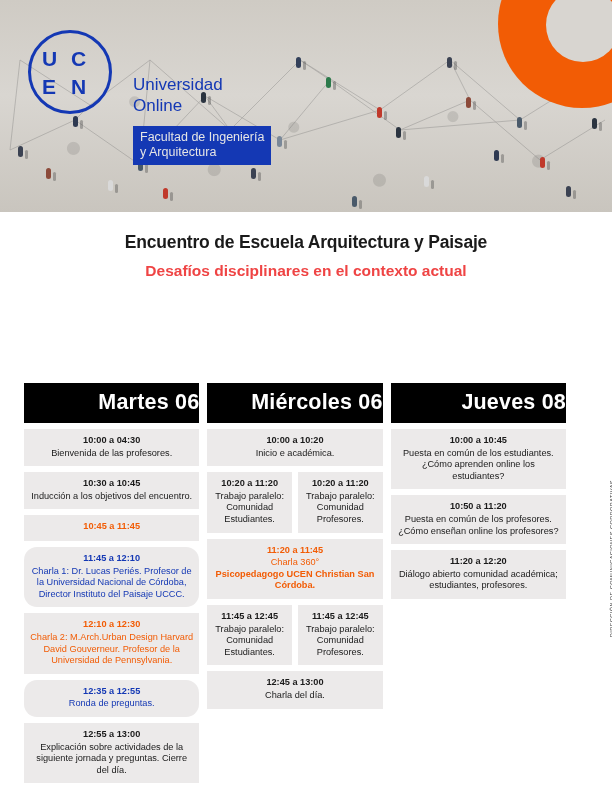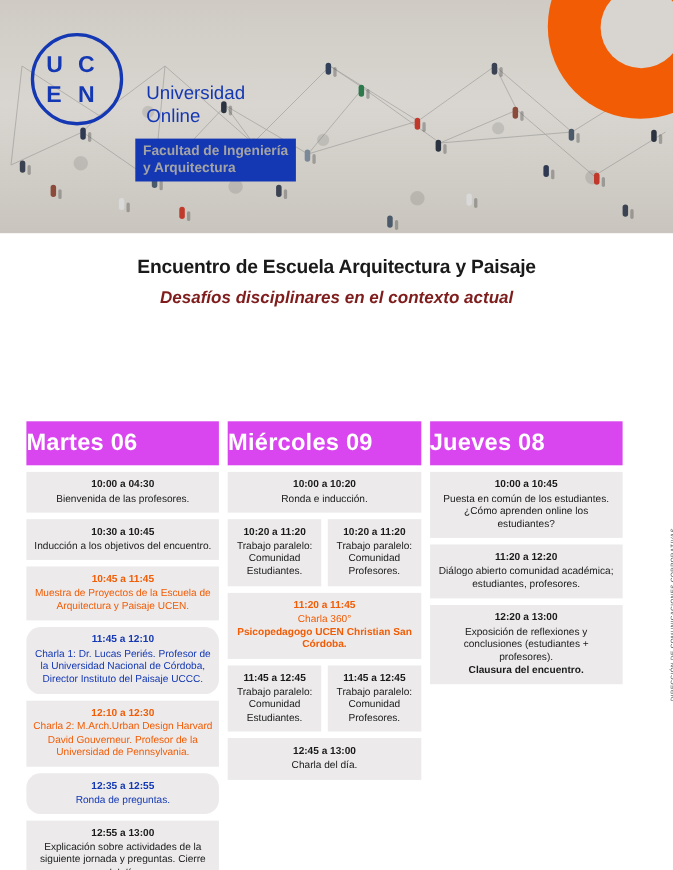--- a/index.html
+++ b/index.html
@@ -57,45 +57,45 @@
   .logo span{position:absolute;font-size:21px;letter-spacing:.5px;}
   .logo .u{left:11px;top:14px;}
   .logo .c{left:40px;top:14px;}
   .logo .e{left:11px;top:42px;}
   .logo .n{left:40px;top:42px;}
   .uni-name{
     position:absolute;left:133px;top:74px;
     color:#1438b4;font-size:17px;font-weight:400;line-height:21px;
   }
   .fac-badge{
-    position:absolute;left:123px;top:126px;
-    background:#1438b4;color:#a3a3a3;
-    font-size:12.5px;font-weight:700;line-height:15px;
+    position:absolute;left:133px;top:126px;
+    background:#1438b4;color:#e5e5e5;
+    font-size:12.5px;font-weight:400;line-height:15px;
     padding:4px 7px 5px 7px;
   }
   
   .titles{text-align:center;padding-top:20px;}
   .t-kicker{
     color:#1a1a1a;font-size:17.5px;font-weight:700;letter-spacing:-.2px;
   }
   .t-main{
     color:#f25c05;font-size:27px;font-weight:700;line-height:31px;
     margin-top:10px;letter-spacing:-.4px;
   }
   .t-sub{
-    color:#7f1d1d;font-size:15.5px;font-weight:700;margin-top:9px;font-style:italic;
+    color:#ef4444;font-size:15.5px;font-weight:700;margin-top:9px;
   }
   
   .grid{
     position:absolute;left:24px;top:383px;width:542px;
     display:flex;gap:8px;
   }
   .col{width:176px;}
   .col-head{
-    background:#d946ef;color:#fff;text-align:left;
+    background:#000000;color:#fff;text-align:right;
     font-size:21.5px;font-weight:700;padding:7px 0 8px;
     letter-spacing:.2px;
   }
   .cell{
     background:#eceaea;margin-top:6px;padding:6px 6px 7px;
     text-align:center;font-size:9.2px;line-height:11.6px;color:#1a1a1a;
   }
   .cell .tm{font-weight:700;display:block;margin-bottom:1px;}
   .cell.orange{color:#f25c05;}
   .cell.orange .tm{color:#f25c05;}
@@ -231,44 +231,43 @@
       <div class="cell">
         <span class="tm">10:00 a 04:30</span>
         <div>Bienvenida de las profesores.</div>
       </div>
       <div class="cell">
         <span class="tm">10:30 a 10:45</span>
         <div>Inducción a los objetivos del encuentro.</div>
       </div>
       <div class="cell orange">
         <span class="tm">10:45 a 11:45</span>
-        <div>Muestra de Proyectos de la Escuela de Arquitectura y Paisaje UCEN.</div>
       </div>
       <div class="cell blue">
         <span class="tm">11:45 a 12:10</span>
         <div>Charla 1: Dr. Lucas Periés. Profesor de la Universidad Nacional de Córdoba, Director Instituto del Paisaje UCCC.</div>
       </div>
       <div class="cell orange">
         <span class="tm">12:10 a 12:30</span>
         <div>Charla 2: M.Arch.Urban Design Harvard David Gouverneur. Profesor de la Universidad de Pennsylvania.</div>
       </div>
       <div class="cell blue">
         <span class="tm">12:35 a 12:55</span>
         <div>Ronda de preguntas.</div>
       </div>
       <div class="cell">
         <span class="tm">12:55 a 13:00</span>
         <div>Explicación sobre actividades de la siguiente jornada y preguntas. Cierre del día.</div>
       </div>
     </div>
     <div class="col">
-      <div class="col-head">Miércoles 09</div>
+      <div class="col-head">Miércoles 06</div>
       <div class="cell">
         <span class="tm">10:00 a 10:20</span>
-        <div>Ronda e inducción.</div>
+        <div>Inicio e académica.</div>
       </div>
       <div class="split">
         <div class="cell">
           <span class="tm">10:20 a 11:20</span>
           <div>Trabajo paralelo: Comunidad Estudiantes.</div>
         </div>
         <div class="cell">
           <span class="tm">10:20 a 11:20</span>
           <div>Trabajo paralelo: Comunidad Profesores.</div>
         </div>
@@ -293,24 +292,23 @@
         <div>Charla del día.</div>
       </div>
     </div>
     <div class="col">
       <div class="col-head">Jueves 08</div>
       <div class="cell">
         <span class="tm">10:00 a 10:45</span>
         <div>Puesta en común de los estudiantes. ¿Cómo aprenden online los estudiantes?</div>
       </div>
       <div class="cell">
+        <span class="tm">10:50 a 11:20</span>
+        <div>Puesta en común de los profesores. ¿Cómo enseñan online los profesores?</div>
+      </div>
+      <div class="cell">
         <span class="tm">11:20 a 12:20</span>
         <div>Diálogo abierto comunidad académica; estudiantes, profesores.</div>
       </div>
-      <div class="cell">
-        <span class="tm">12:20 a 13:00</span>
-        <div>Exposición de reflexiones y conclusiones (estudiantes + profesores).</div>
-        <div class="b">Clausura del encuentro.</div>
-      </div>
     </div>
   </div>
 
 <div class="side-credit">DIRECCIÓN DE COMUNICACIONES CORPORATIVAS</div>
 
 </body></html>

